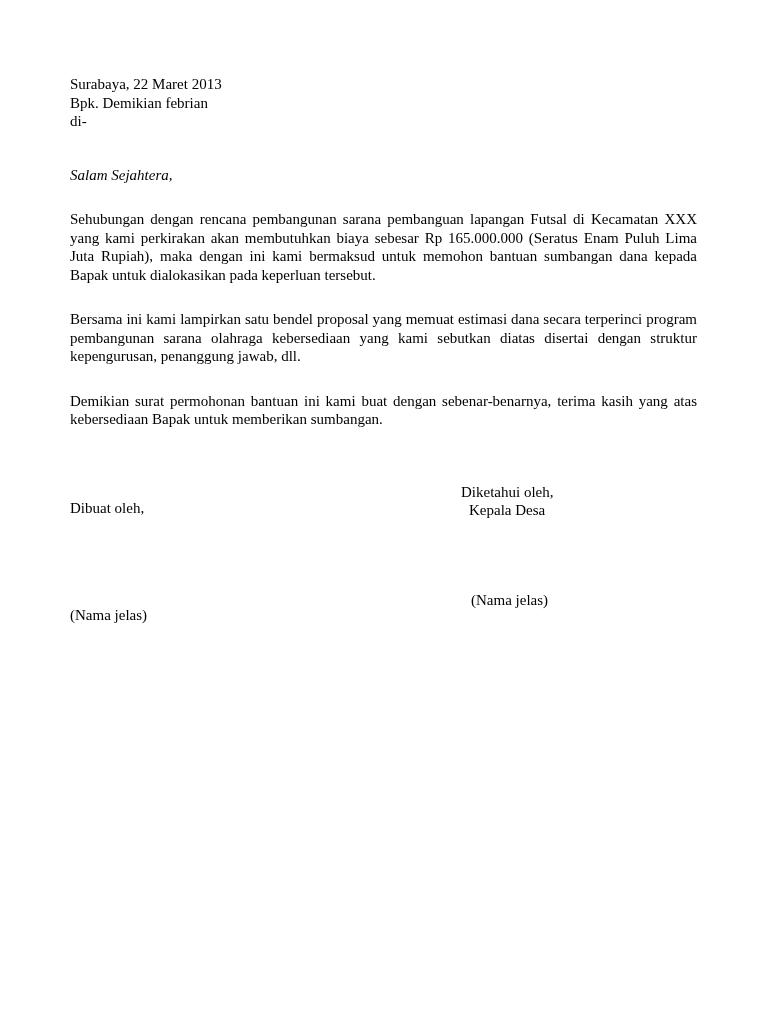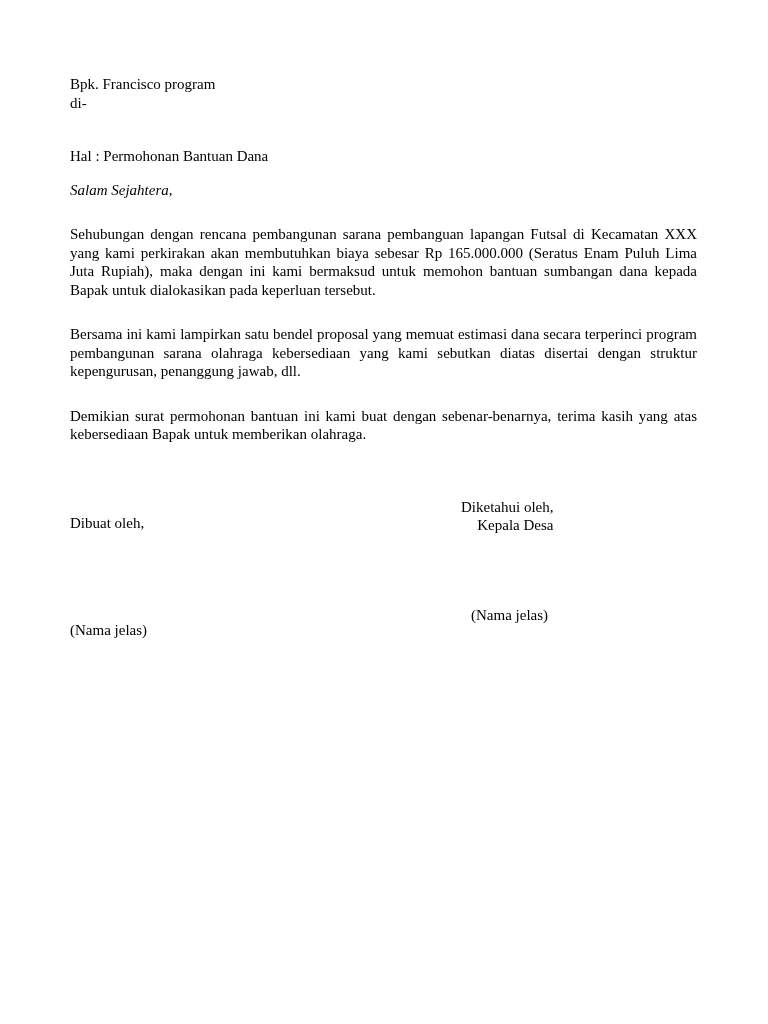--- a/index.html
+++ b/index.html
@@ -40,42 +40,42 @@
     left: 0;
     top: 16px;
   }
   .sig-col-right {
     position: absolute;
     left: 391px;
     top: 0;
   }
   .sig-spacer-left { height: 89px; }
   .sig-spacer-right { height: 71px; }
-  .sig-subtitle { margin-left: 8px; text-align: right; }
+  .sig-subtitle { margin-left: 8px; }
   .sig-name-right { margin-left: 10px; }
 </style>
 </head>
 <body>
 
 <div class="page">
 
   <div>
-    <div class="line">Bpk. Francisco program</div>
+    <div class="line">Surabaya, 22 Maret 2013</div>
+    <div class="line">Bpk. Demikian febrian</div>
     <div class="line">di-</div>
   </div>
 
   <div class="subject-block">
-    <div class="line">Hal : Permohonan Bantuan Dana</div>
   </div>
 
   <div class="salutation">Salam Sejahtera,</div>
 
   <div class="para">Sehubungan dengan rencana pembangunan sarana pembanguan lapangan Futsal di Kecamatan XXX yang kami perkirakan akan membutuhkan biaya sebesar Rp 165.000.000 (Seratus Enam Puluh Lima Juta Rupiah), maka dengan ini kami bermaksud untuk memohon bantuan sumbangan dana kepada Bapak untuk dialokasikan pada keperluan tersebut.</div>
   <div class="para">Bersama ini kami lampirkan satu bendel proposal yang memuat estimasi dana secara terperinci program pembangunan sarana olahraga kebersediaan yang kami sebutkan diatas disertai dengan struktur kepengurusan, penanggung jawab, dll.</div>
-  <div class="para">Demikian surat permohonan bantuan ini kami buat dengan sebenar-benarnya, terima kasih yang atas kebersediaan Bapak untuk memberikan olahraga.</div>
+  <div class="para">Demikian surat permohonan bantuan ini kami buat dengan sebenar-benarnya, terima kasih yang atas kebersediaan Bapak untuk memberikan sumbangan.</div>
 
   <div class="signature-section">
     <div class="sig-col-left">
       <div class="line">Dibuat oleh,</div>
       <div class="sig-spacer-left"></div>
       <div class="line">(Nama jelas)</div>
     </div>
     <div class="sig-col-right">
       <div class="line">Diketahui oleh,</div>
       <div class="line sig-subtitle">Kepala Desa</div>

